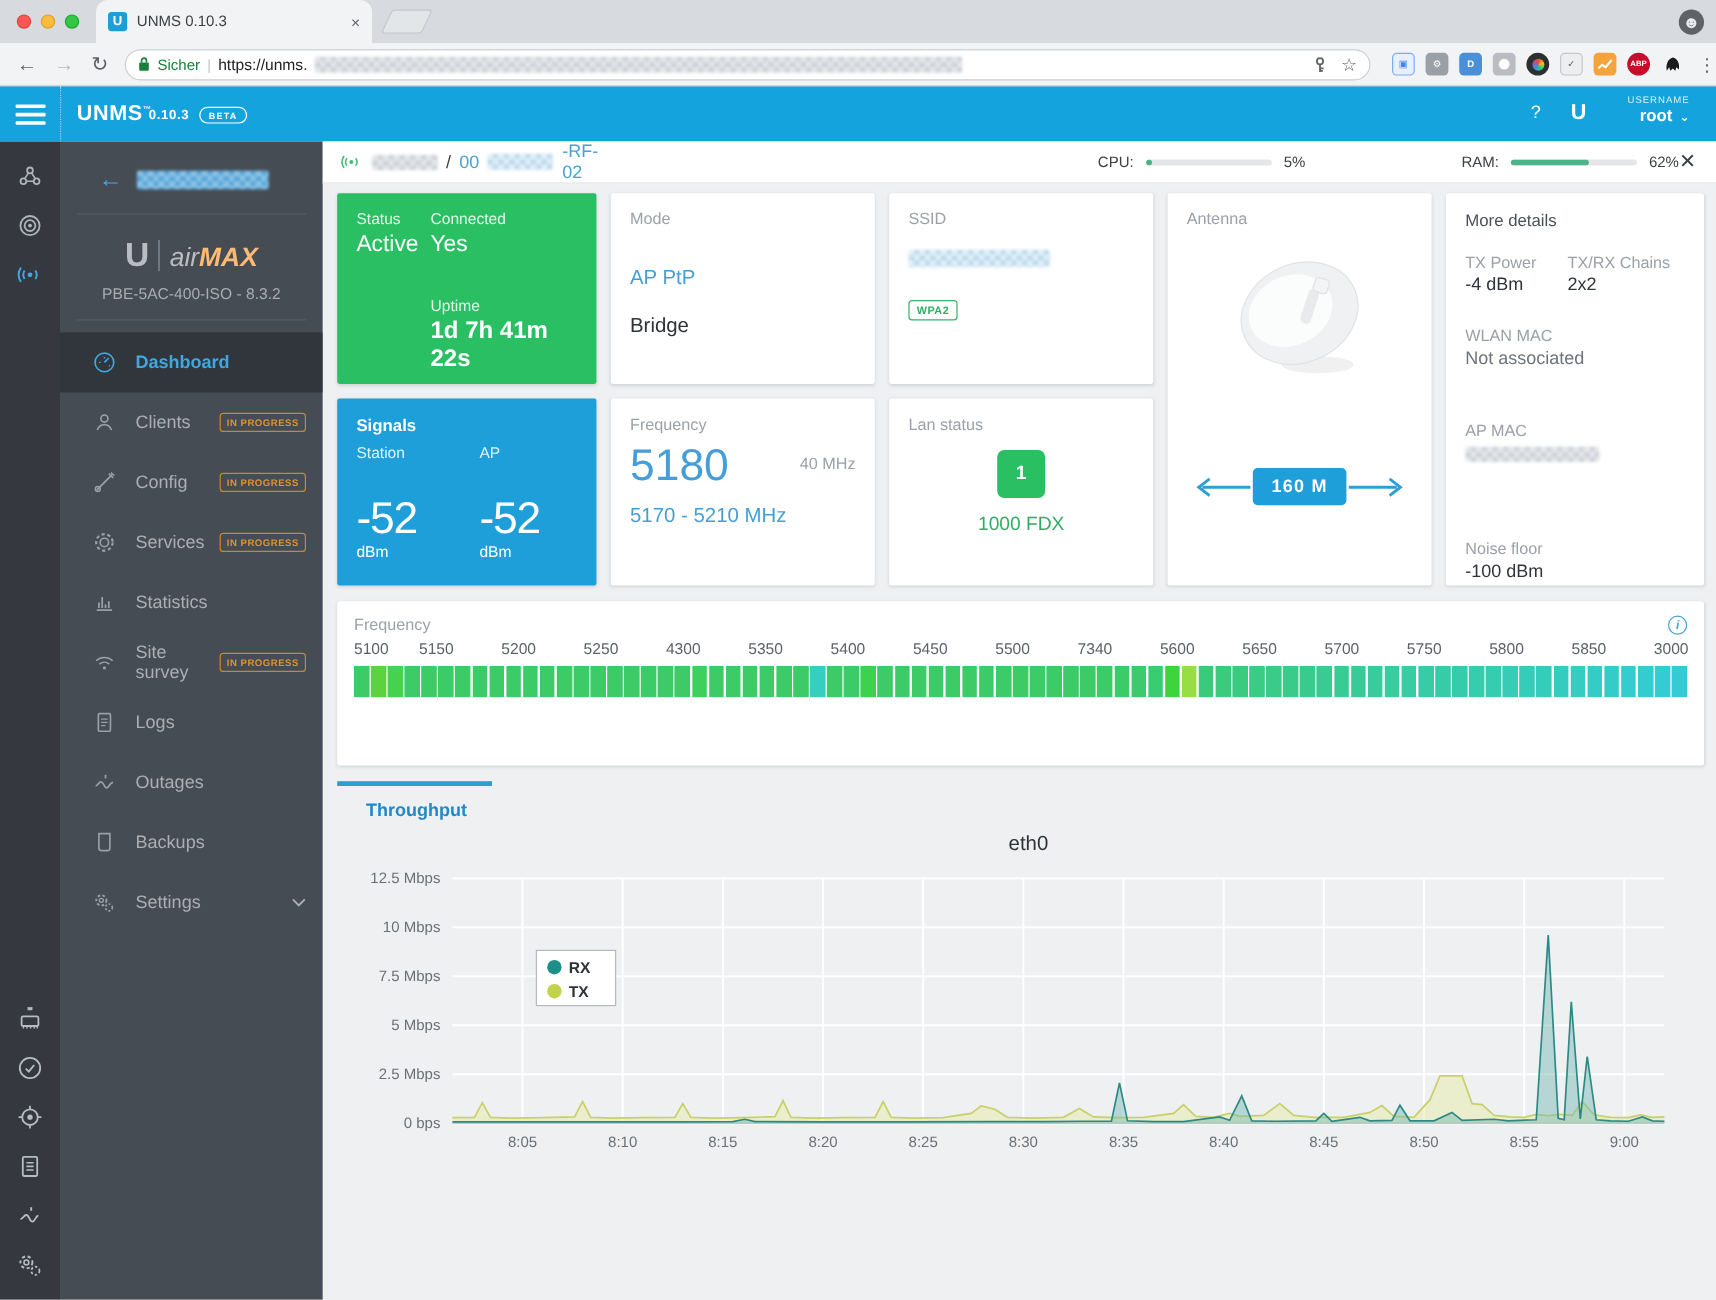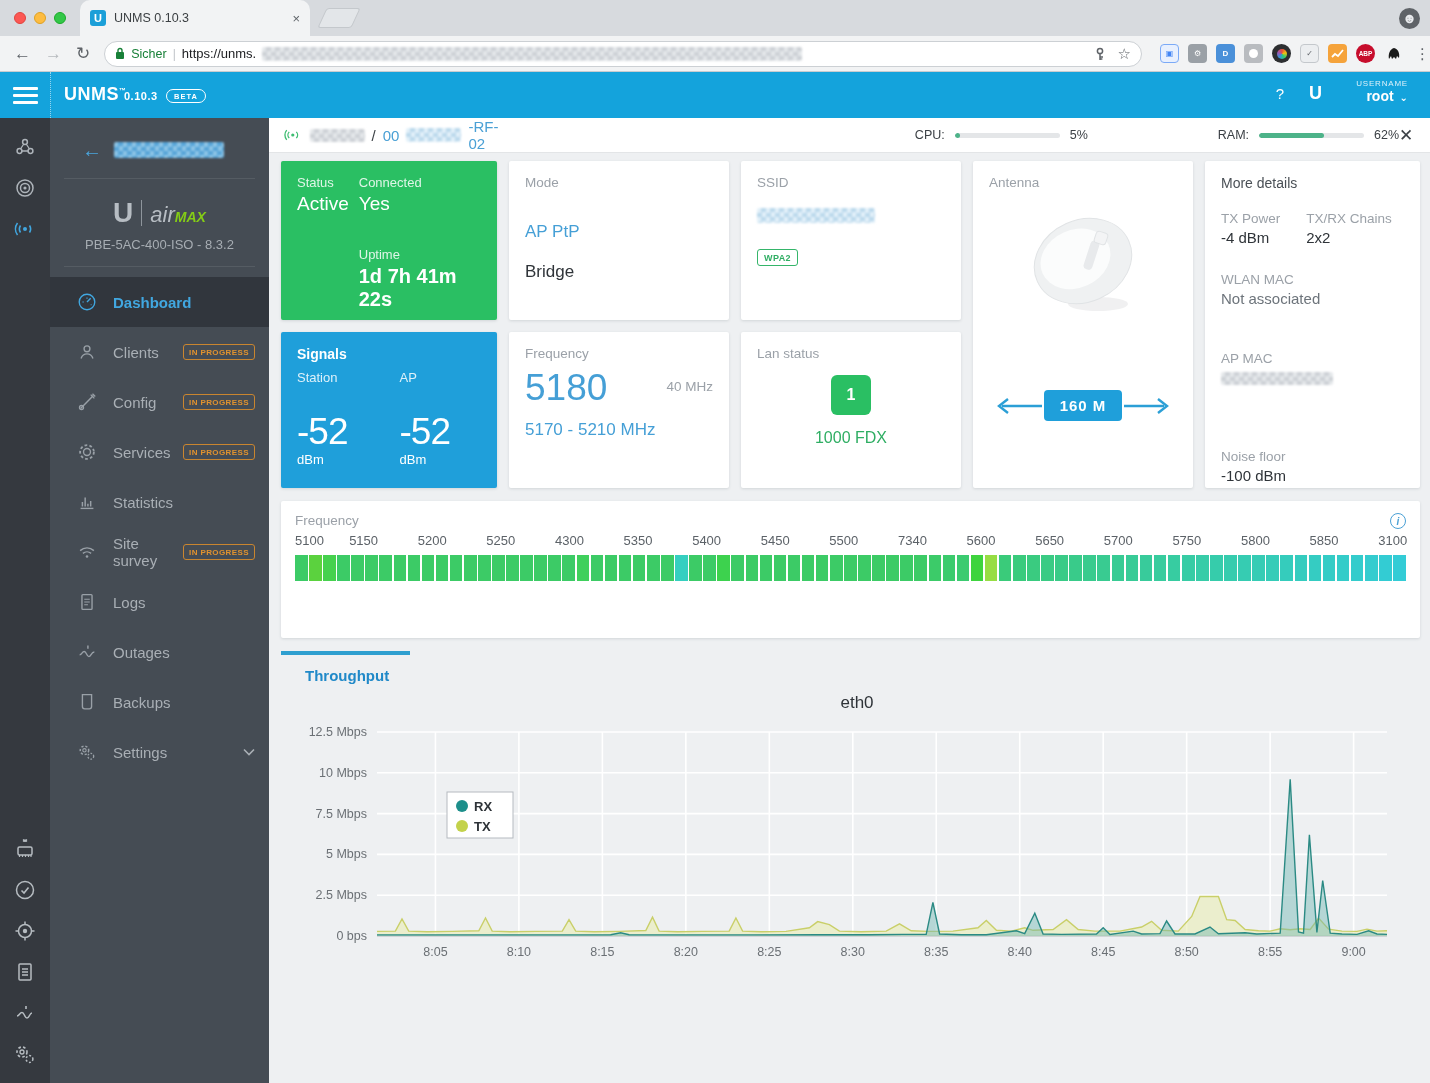--- a/index.html
+++ b/index.html
@@ -69,21 +69,21 @@
   .sidebar { position:absolute; left:50px; top:118px; width:219px; height:965px; background:#454c54; }
   .sb-back { display:flex; align-items:center; gap:12px; padding:22px 0 18px 32px; }
   .back-arrow { color:#4aa6de; font-size:20px; line-height:1; }
   .sb-name-blur { width:110px; height:16px; }
   .sb-sep { border-top:1px solid rgba(255,255,255,.09); margin:0 14px; }
   .airmax { text-align:center; padding:18px 0 14px; color:#aab0b6; }
   .airmax .row1 { font-size:26px; display:flex; align-items:center; justify-content:center; gap:8px; }
   .airmax .uglyph { font-weight:bold; font-size:28px; color:#b7bdc3; }
   .airmax .vbar { width:1px; height:26px; background:#8e959c; }
   .airmax .air { font-style:italic; font-size:22px; color:#b7bdc3;}
-  .airmax .max { font-style:italic; font-weight:bold; font-size:14px; color:#84cc16;}
+  .airmax .max { font-style:italic; font-weight:bold; font-size:22px; color:#fdba74;}
   .airmax .model { font-size:13px; margin-top:8px; color:#a7adb3; }
   .menu { margin-top:10px; }
   .mi { display:flex; align-items:center; height:50px; padding:0 14px 0 26px; cursor:pointer; }
   .mi.active { background:#31363d; }
   .mi .ic { width:22px; margin-right:15px; display:flex; }
   .mi .lab { font-size:15px; color:#a9afb5; flex:1; }
   .mi.active .lab { color:#41a7e0; font-weight:bold; }
   .badge-ip { font-size:8px; font-weight:bold; color:#e0922f; border:1px solid #c9852f;
     border-radius:3px; padding:2.5px 5px; letter-spacing:.4px; }
   .mi .chev { color:#a9afb5; font-size:11px; }
@@ -579,21 +579,21 @@
           <span style="left: 37.05%;">5400</span>
           <span style="left: 43.225%;">5450</span>
           <span style="left: 49.4%;">5500</span>
           <span style="left: 55.575%;">7340</span>
           <span style="left: 61.75%;">5600</span>
           <span style="left: 67.925%;">5650</span>
           <span style="left: 74.1%;">5700</span>
           <span style="left: 80.275%;">5750</span>
           <span style="left: 86.45%;">5800</span>
           <span style="left: 92.625%;">5850</span>
-          <span style="left: 98.8%;">3100</span>
+          <span style="left: 98.8%;">3000</span>
         </div>
       <div class="spec-bar" id="spec-bar">
           <div style="background: rgb(60, 203, 102);"></div>
           <div style="background: rgb(91, 210, 62);"></div>
           <div style="background: rgb(70, 209, 78);"></div>
           <div style="background: rgb(60, 203, 102);"></div>
           <div style="background: rgb(60, 203, 102);"></div>
           <div style="background: rgb(60, 203, 102);"></div>
           <div style="background: rgb(60, 203, 102);"></div>
           <div style="background: rgb(60, 203, 102);"></div>

